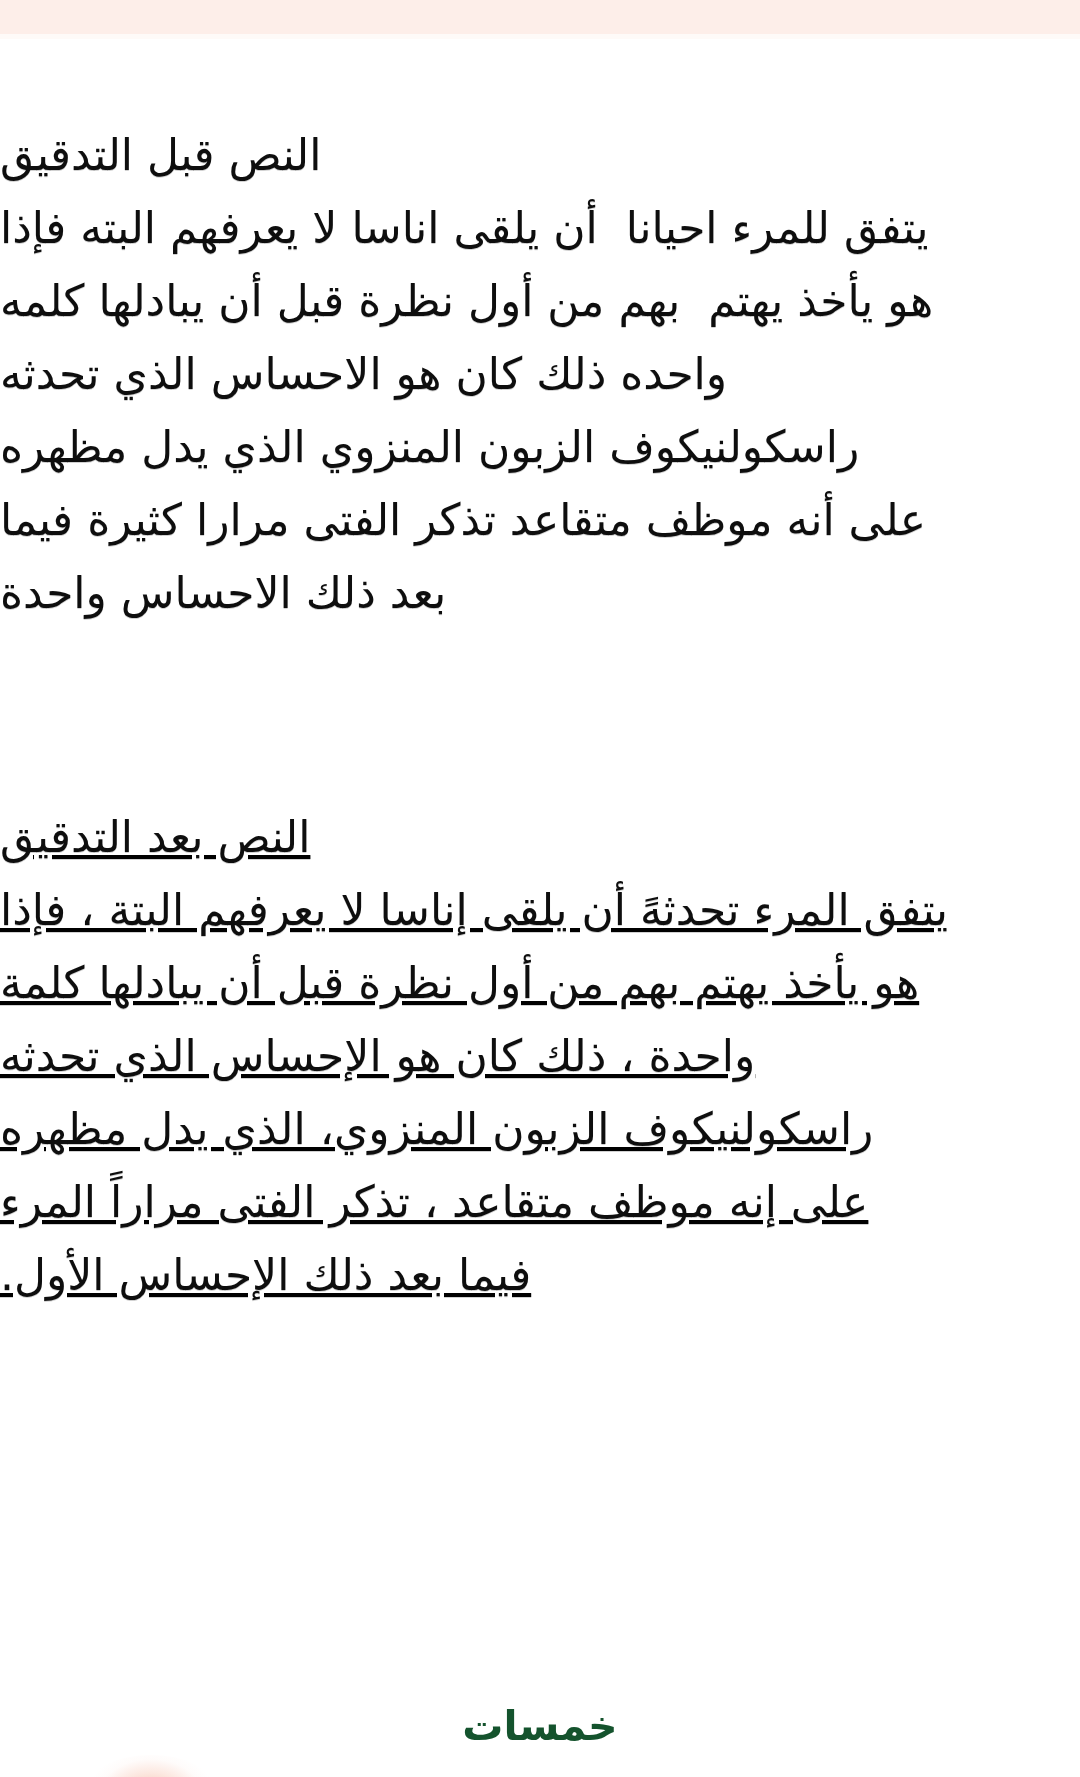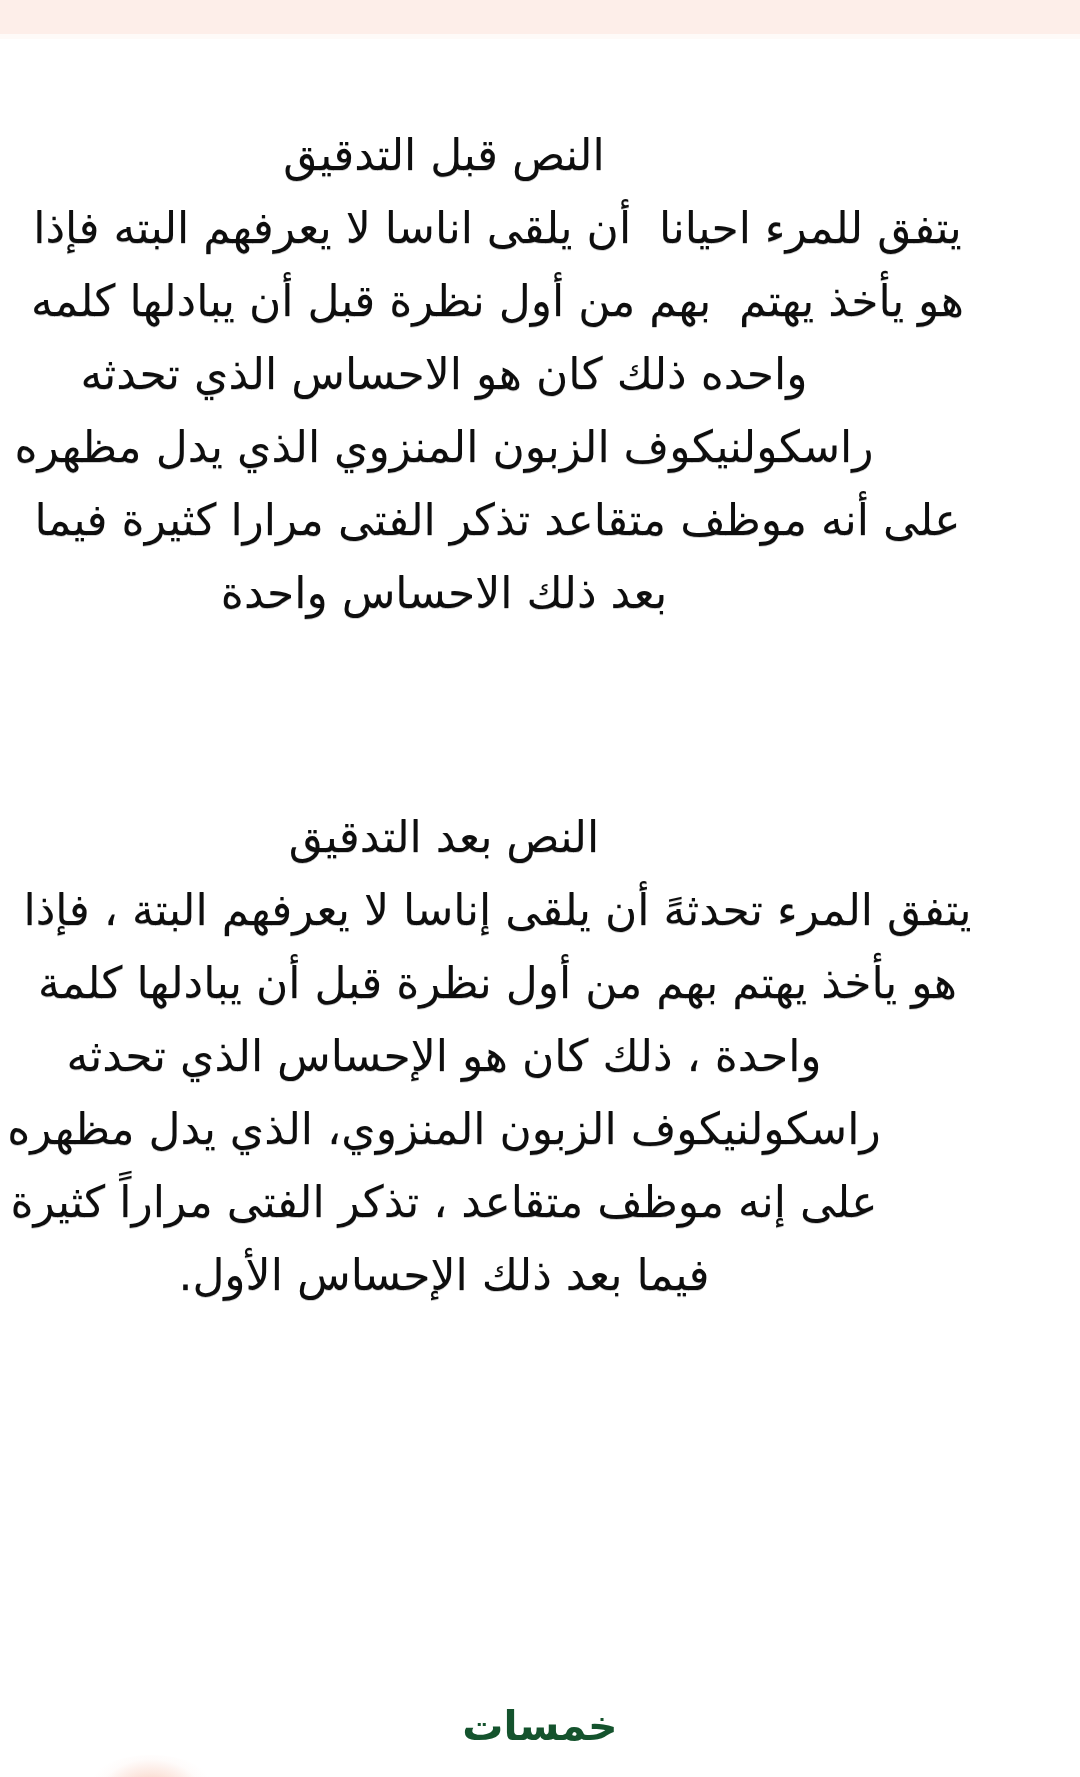--- a/index.html
+++ b/index.html
@@ -26,24 +26,24 @@
     position: absolute;
     top: 34px;
     left: 0;
     width: 1080px;
     direction: rtl;
   }
   .text-block {
     width: 1080px;
   }
   .block-1 { margin-top: 84px; }
-  .block-2 { margin-top: 171px; }
+  .block-2 { margin-top: 171px; text-decoration: underline; }
   .line {
     direction: rtl;
-    text-align: center;
+    text-align: left;
     white-space: pre;
     font-size: 44px;
     line-height: 73px;
     color: #0e0e0e;
     padding-right: 85px;
     text-shadow: 0 1px 0 rgba(0,0,0,0.18);
   }
   .line.inset {
     padding-right: 192px;
   }
@@ -89,21 +89,21 @@
     <div class="line">على أنه موظف متقاعد تذكر الفتى مرارا كثيرة فيما</div>
     <div class="line inset">بعد ذلك الاحساس واحدة</div>
   </section>
 
   <section class="text-block block-2">
     <div class="line inset title">النص بعد التدقيق</div>
     <div class="line">يتفق المرء تحدثهً أن يلقى إناسا لا يعرفهم البتة ، فإذا</div>
     <div class="line">هو يأخذ يهتم بهم من أول نظرة قبل أن يبادلها كلمة</div>
     <div class="line inset">واحدة ، ذلك كان هو الإحساس الذي تحدثه</div>
     <div class="line inset">راسكولنيكوف الزبون المنزوي، الذي يدل مظهره</div>
-    <div class="line inset">على إنه موظف متقاعد ، تذكر الفتى مراراً كثيرة</div>
+    <div class="line inset">على إنه موظف متقاعد ، تذكر الفتى مراراً المرء</div>
     <div class="line inset">فيما بعد ذلك الإحساس الأول.</div>
   </section>
 
 </main>
 
 <div class="watermark">خمسات</div>
 
 <div class="pink-blob"></div>
 
 </body></html>

